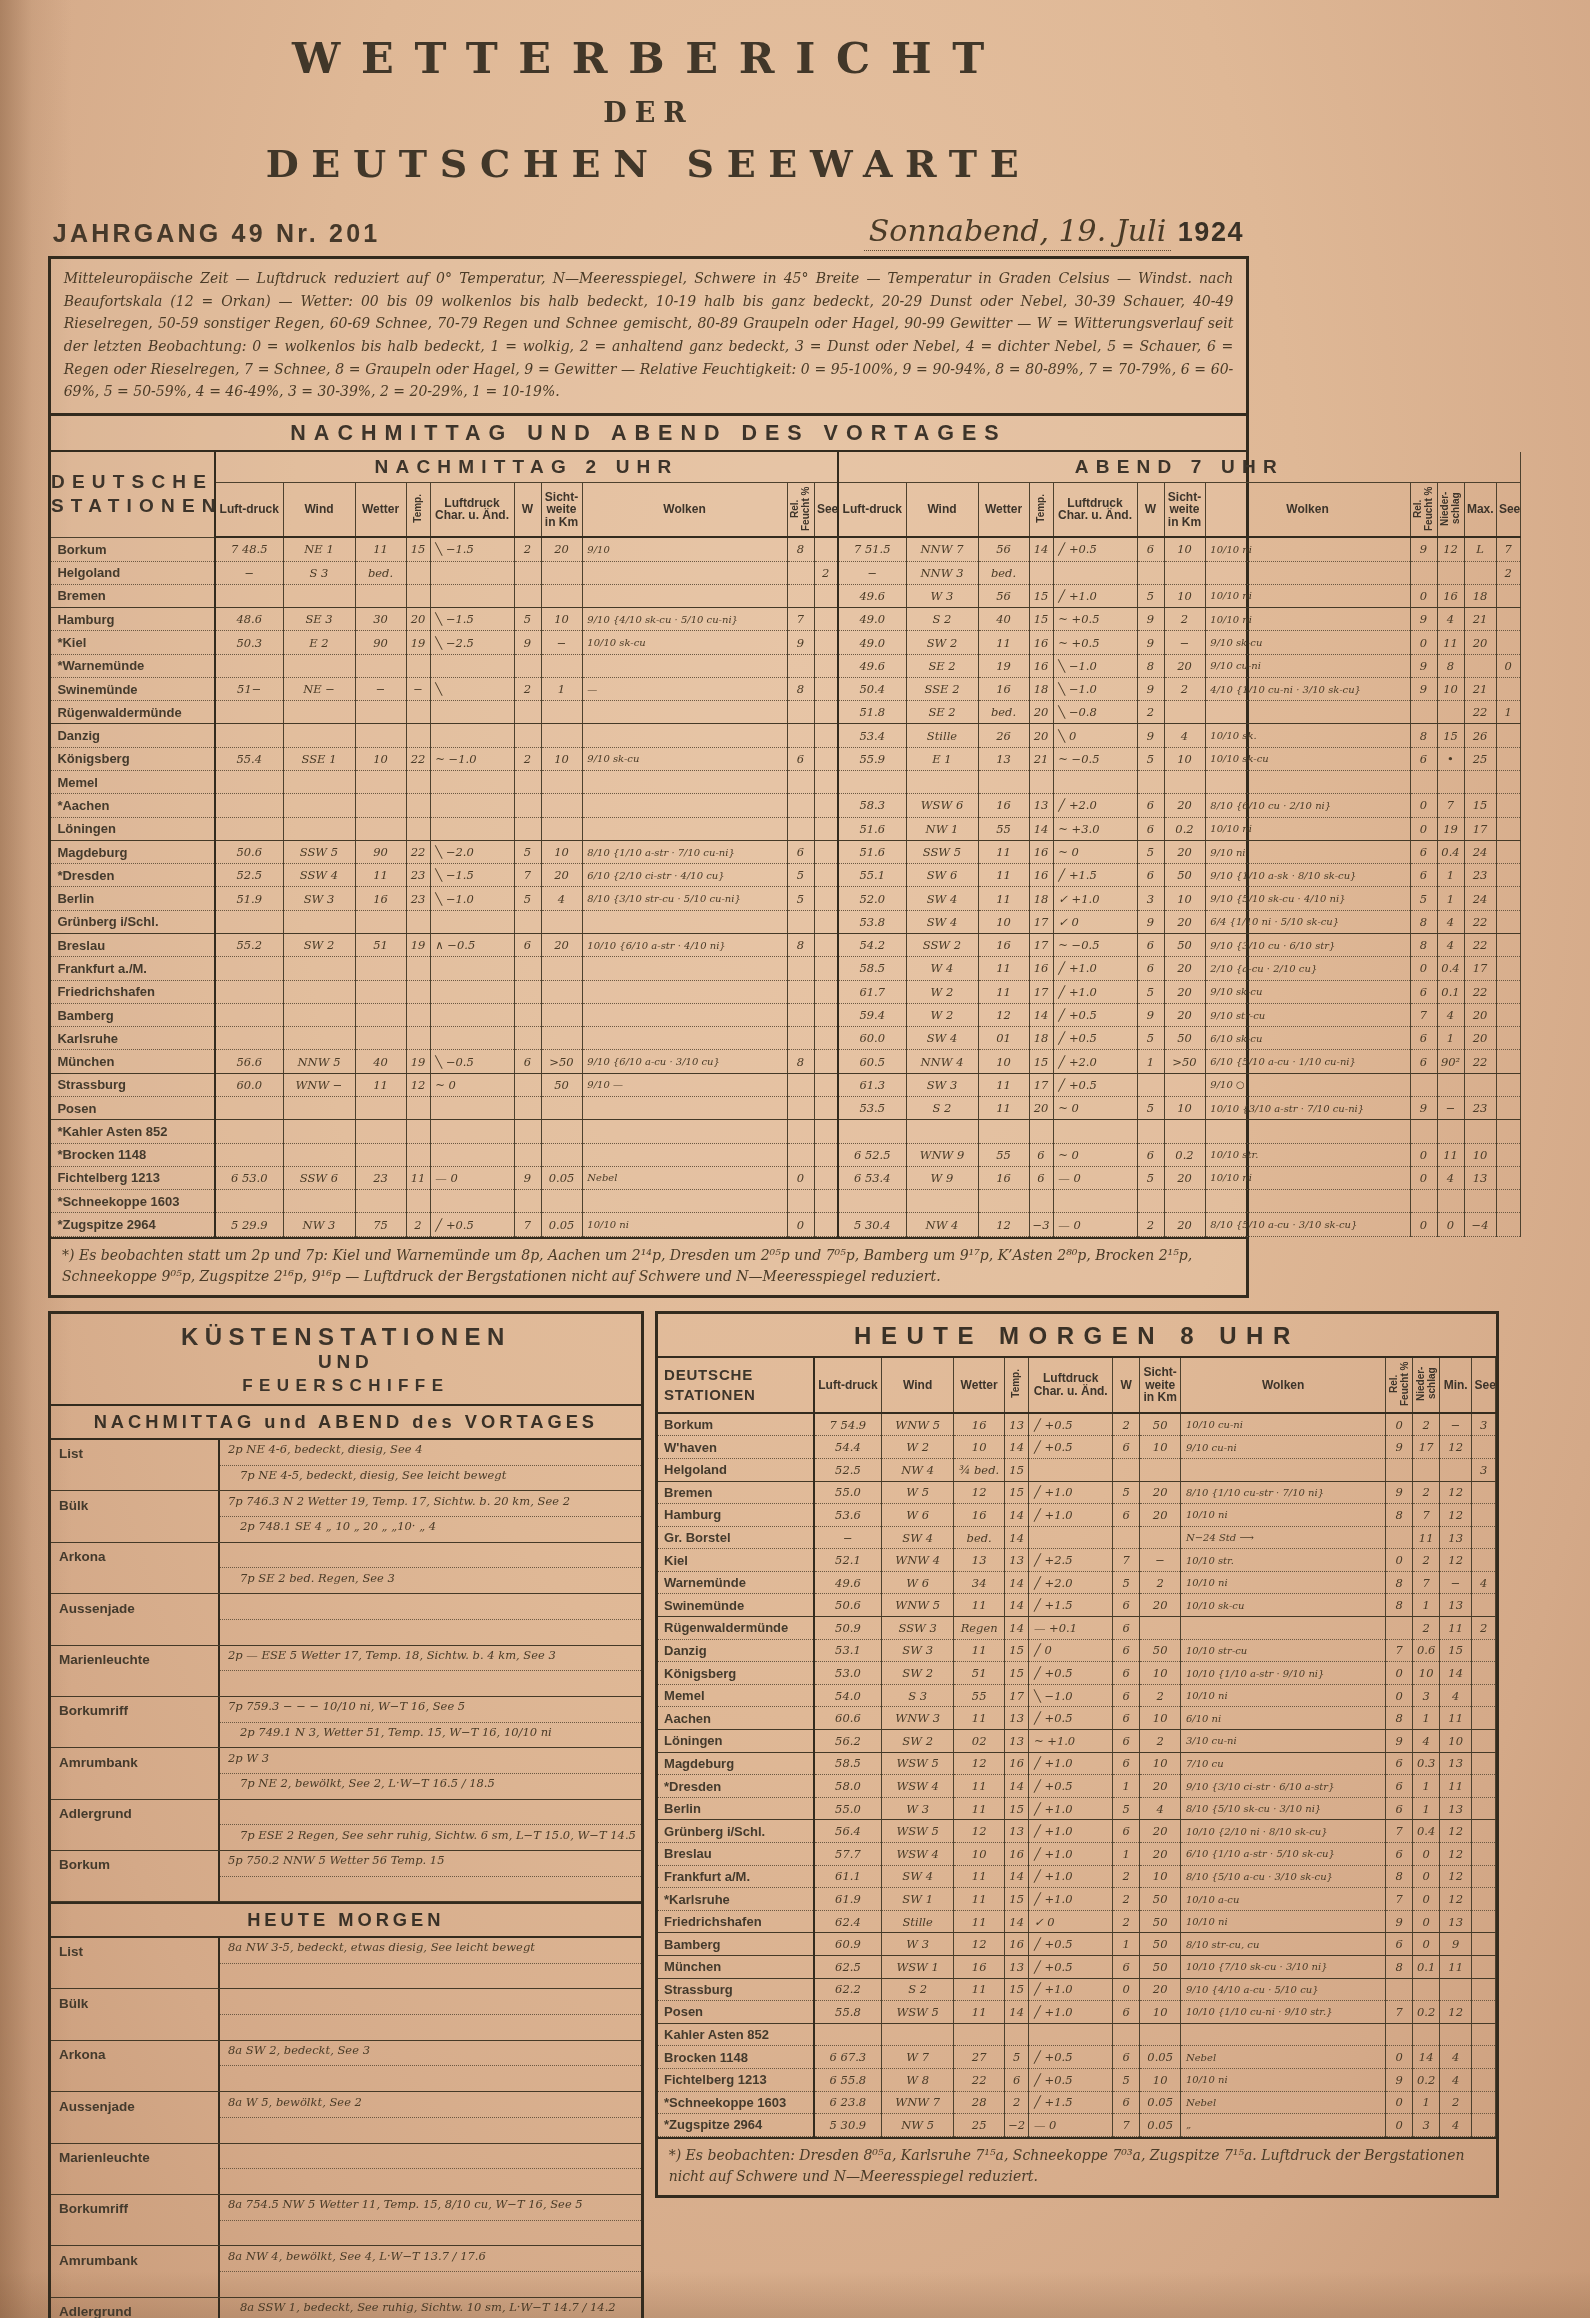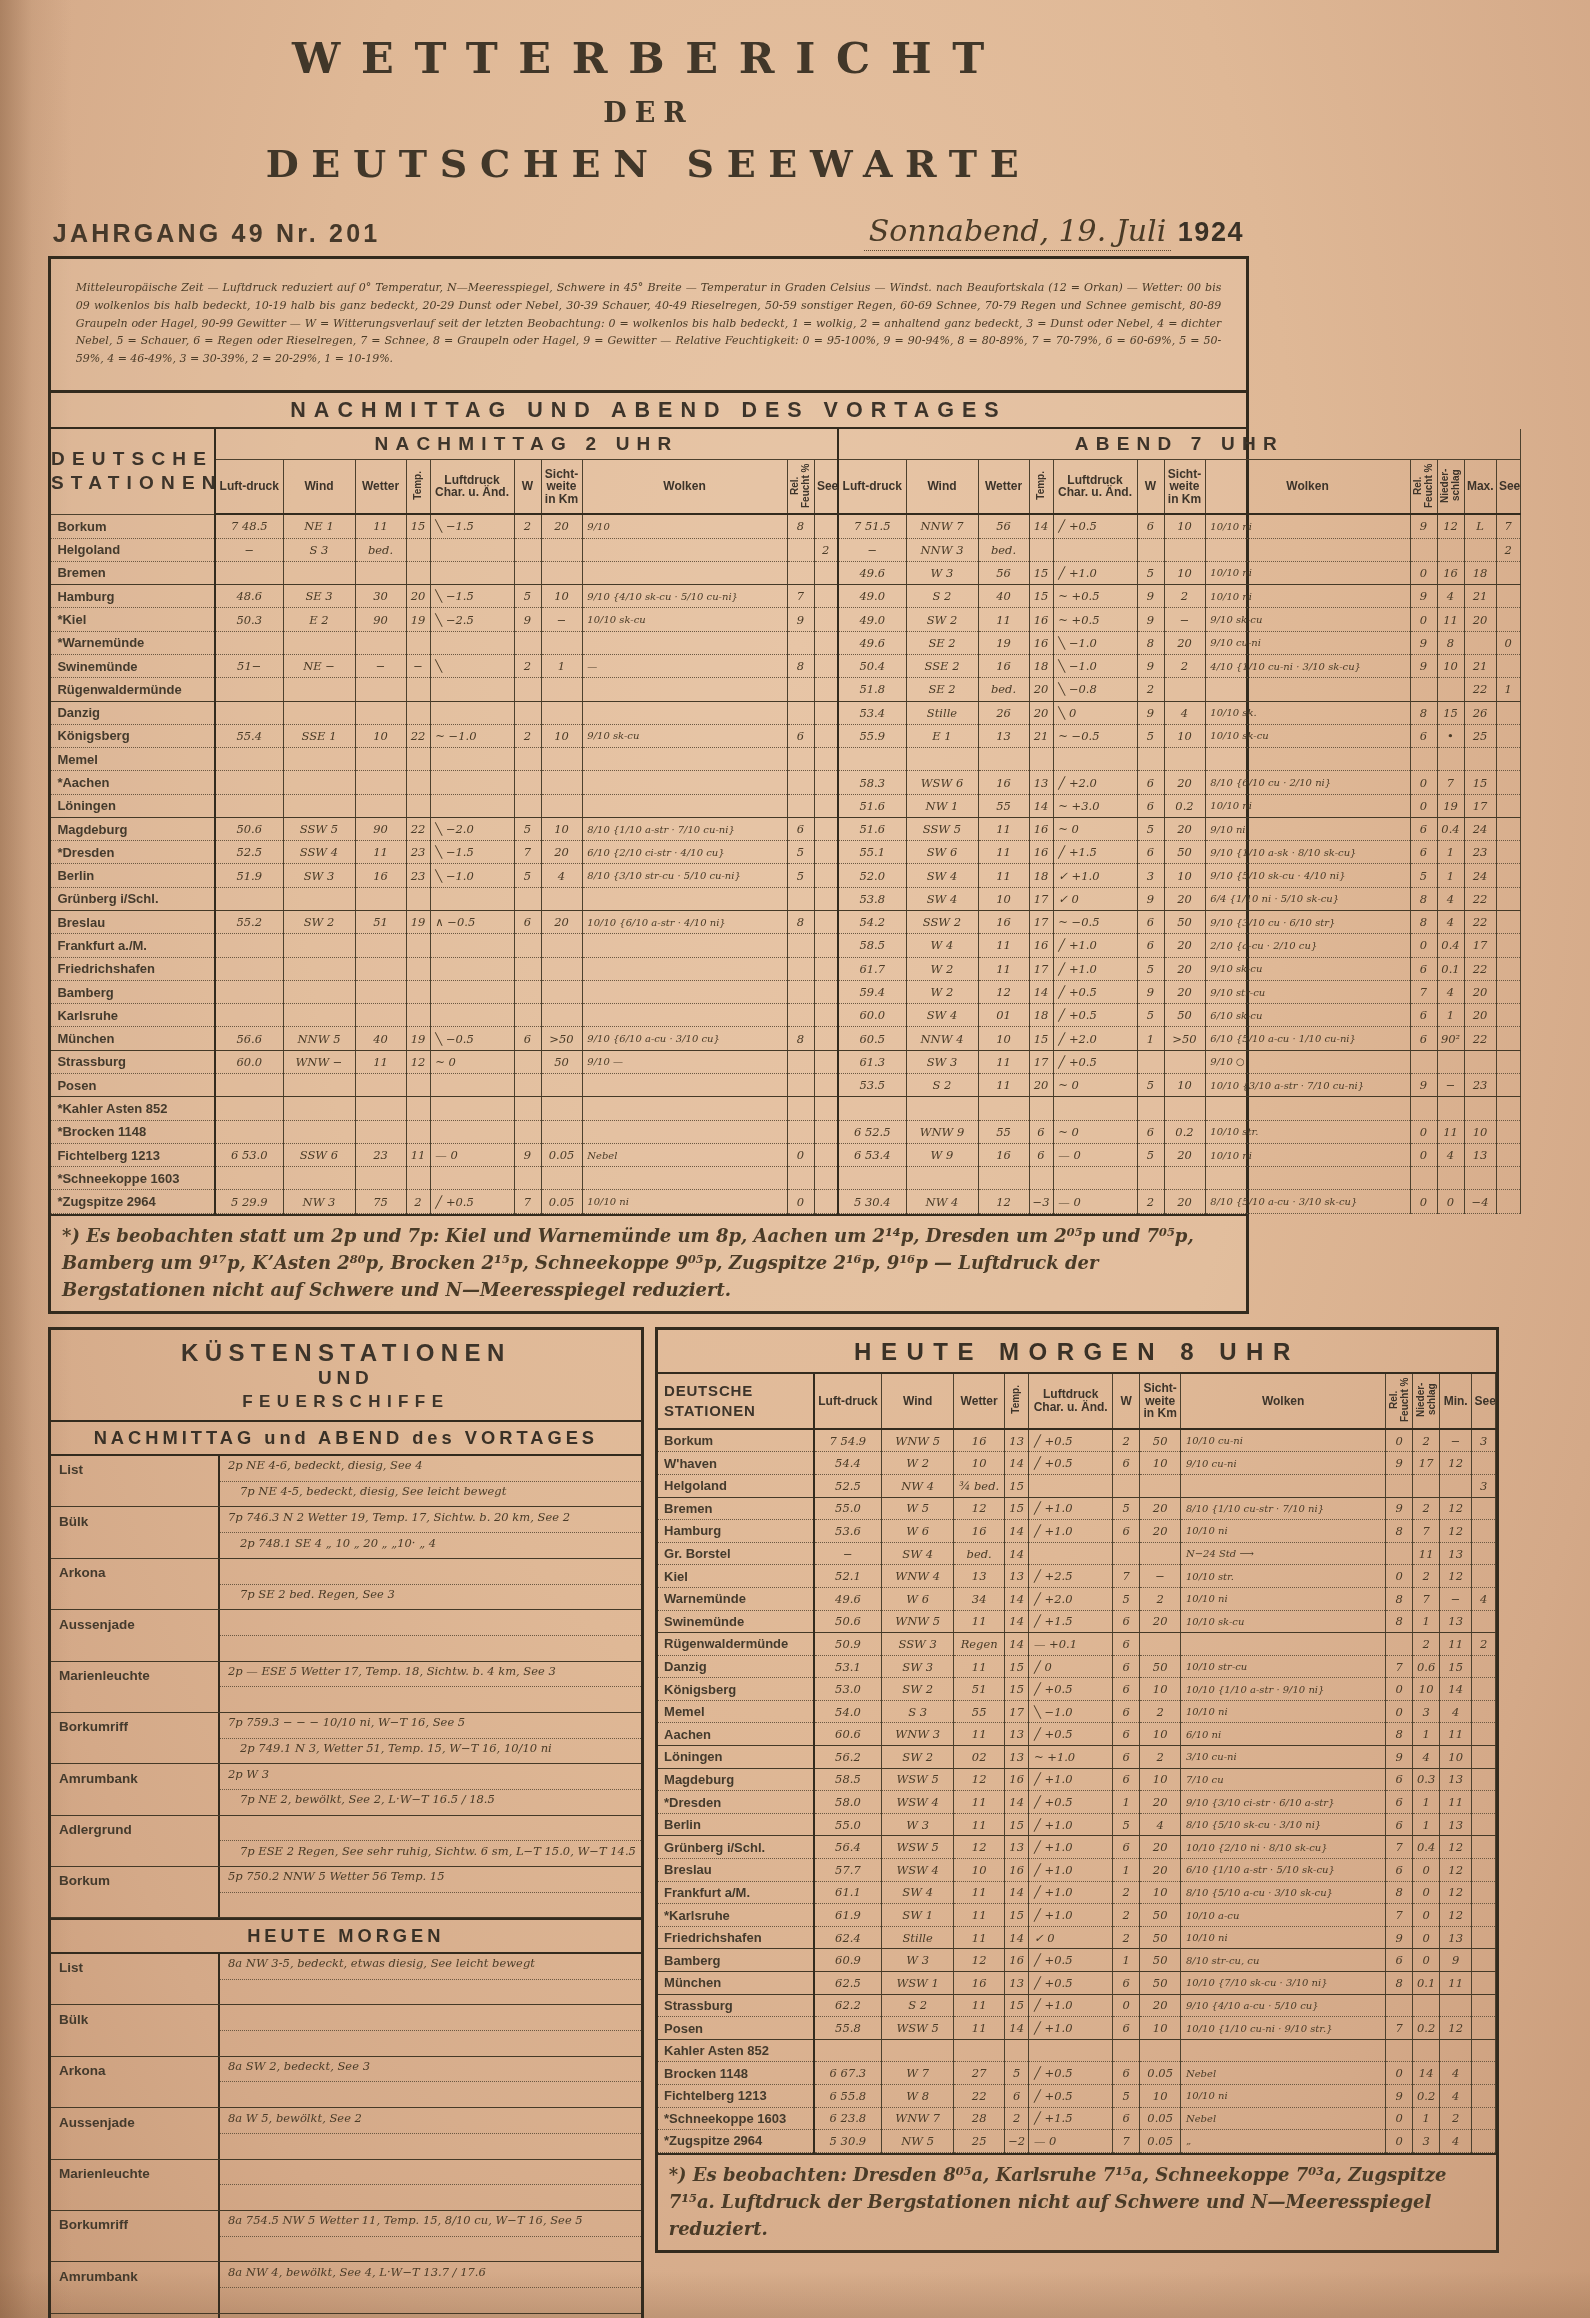--- a/index.html
+++ b/index.html
@@ -17,21 +17,21 @@
   .t3{font-size:38px;font-weight:bold;letter-spacing:12.7px;margin:12.7px 0 0;}
   .issue-row{display:flex;justify-content:space-between;align-items:flex-end;margin:27px 4.8px 8px;}
   .issue{font-size:25px;font-weight:bold;letter-spacing:3.2px;color:#46392a;}
   .dateblock{font-size:24px;}
   .hw{font-family:"DejaVu Serif",serif;font-style:italic;color:#4a3b27;}
   .date-hw{font-size:30px;border-bottom:1.6px dotted #5a4831;padding:0 4.8px 1.6px;}
   .date-year{font-family:"Liberation Sans",sans-serif;font-weight:bold;font-style:normal;font-size:27px;letter-spacing:1.6px;}
   
   .outer-frame{border:3.2px solid #332b1e;background:rgba(236,207,180,.25);}
   .legend{border-bottom:3.2px solid #332b1e;padding:8px 12.7px 9.5px;}
-  .legend p{margin:12px;font-size:11px;line-height:1.62;text-align:justify;}
+  .legend p{margin:0;font-size:14px;line-height:1.62;text-align:justify;}
   .banner{font-weight:bold;text-align:center;font-size:21.5px;letter-spacing:8px;
     padding:5.6px 0 4px;border-bottom:2.4px solid #332b1e;color:#3d342a;}
   
   table{border-collapse:collapse;table-layout:fixed;width:100%;}
   th,td{border-right:0.8px solid #4d412e;padding:0.8px 2.4px;overflow:hidden;white-space:nowrap;}
   th{font-size:12px;line-height:1.05;color:#3d342a;vertical-align:middle;white-space:normal;}
   thead tr.sec th{font-size:19px;letter-spacing:7.2px;border-bottom:1.6px solid #4d412e;padding:4.8px 0;}
   thead tr.lbl th{border-bottom:2.4px solid #332b1e;height:52px;}
   th.stationhead{font-size:16.7px;letter-spacing:0.8px;text-align:left;padding-left:6.4px;border-right:2.4px solid #332b1e;line-height:1.3;}
   th.rot{padding:0;}
@@ -40,21 +40,21 @@
      text-align:center;border-bottom:0.8px dotted #6b5842;height:20.7px;}
   td.station{font-family:"Liberation Sans",sans-serif;font-style:normal;font-weight:bold;font-size:13px;
      text-align:left;padding-left:6.4px;color:#443a2c;border-right:2.4px solid #332b1e;position:relative;}
   td.wolken{text-align:left;font-size:10px;padding-left:4.8px;}
   td.char{text-align:left;padding-left:4.8px;}
   td.secstart,th.secstart{border-left:2.4px solid #332b1e;}
   tr.sep td{border-bottom:1.6px solid #443927;}
   .seehoehe{position:absolute;right:0.8px;top:-46px;height:119px;writing-mode:vertical-rl;
      transform:rotate(180deg);font-size:10.3px;font-weight:bold;font-style:normal;
      font-family:"Liberation Sans",sans-serif;color:#443a2c;}
-  .footnote{border-top:2.4px solid #332b1e;padding:6.4px 11px 8px;font-size:18px;line-height:1.5;font-weight:bold;}
+  .footnote{border-top:2.4px solid #332b1e;padding:6.4px 11px 8px;font-size:14px;line-height:1.5;}
   
   .bottom{display:flex;gap:11px;margin-top:12.7px;align-items:flex-start;}
   .coastal-box{width:641px;border:3.2px solid #332b1e;}
   .morning-box{width:843px;border:3.2px solid #332b1e;}
   .coastal-title{text-align:center;font-weight:bold;color:#3d342a;padding:9.5px 0 8px;}
   .coastal-title .l1{font-size:24px;letter-spacing:6.4px;}
   .coastal-title .l2{font-size:19px;letter-spacing:4.8px;margin-top:0;}
   .coastal-title .l3{font-size:17px;letter-spacing:6.4px;margin-top:3.2px;}
   .sub-banner{border-top:2.4px solid #332b1e;border-bottom:2.4px solid #332b1e;text-align:center;
      font-weight:bold;font-size:18.3px;letter-spacing:4px;padding:4.8px 0;}

